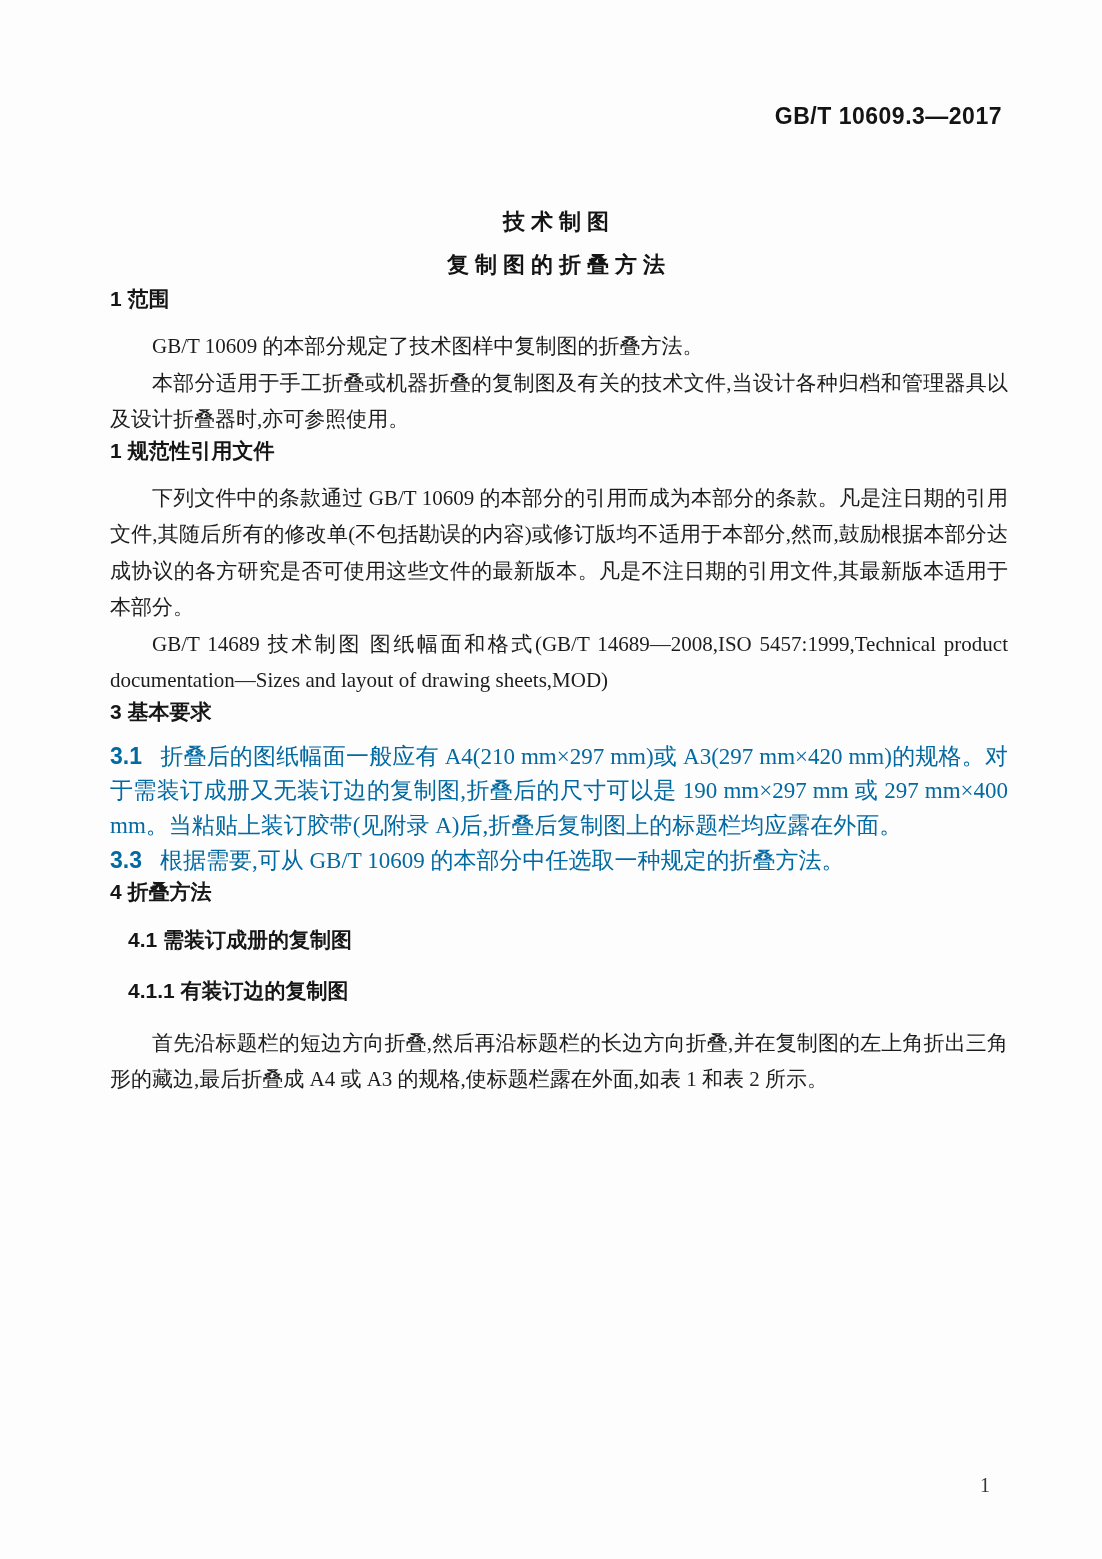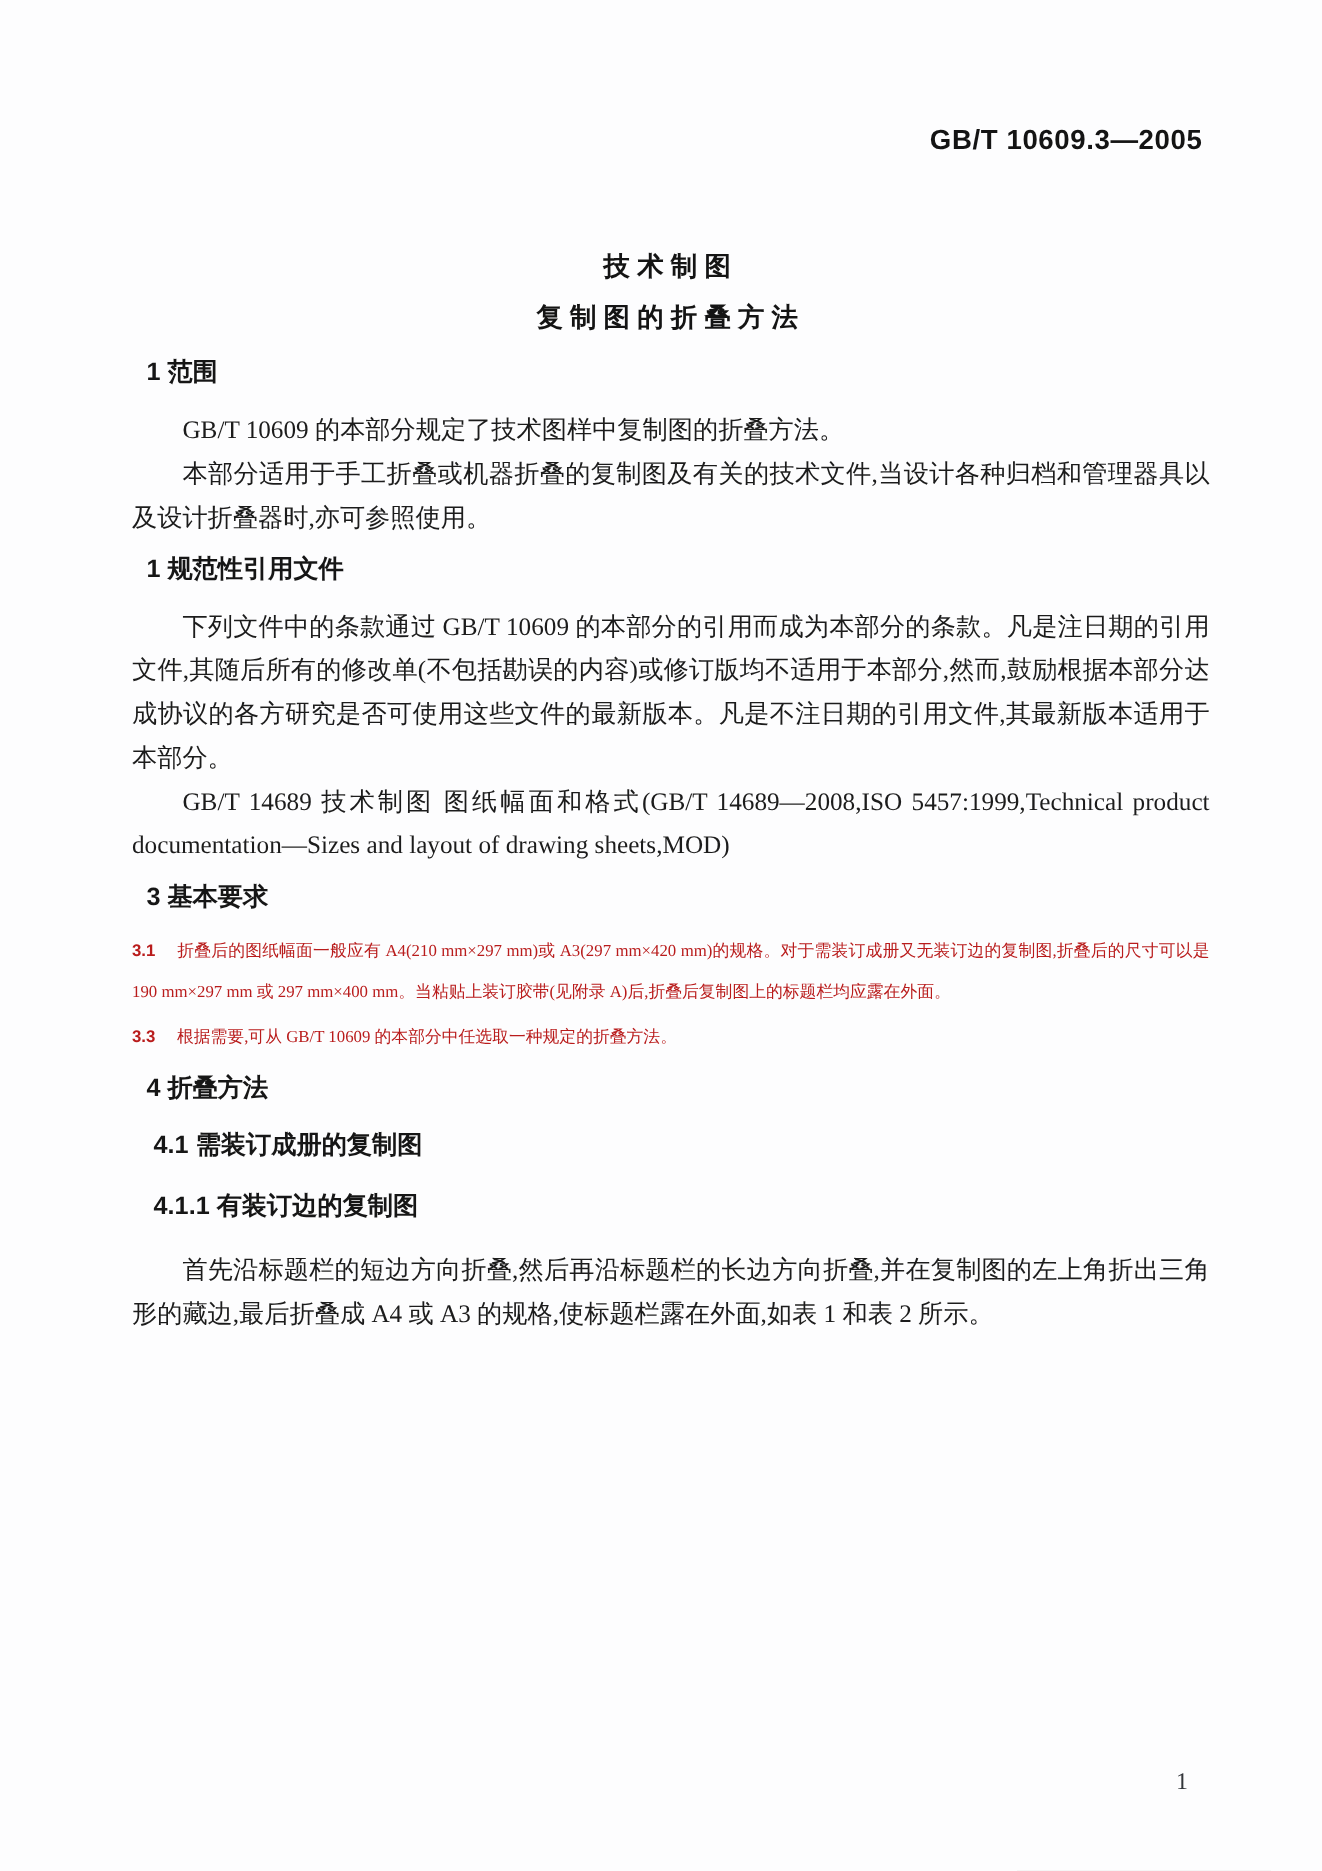--- a/index.html
+++ b/index.html
@@ -42,43 +42,43 @@
   .doc-title .title-line {
     display: block;
     line-height: 43px;
     letter-spacing: 6px;
   }
   h2.sec-heading {
     font-family: "Liberation Sans", "DejaVu Sans", sans-serif;
     font-weight: bold;
     font-size: 21px;
     color: #161616;
-    margin: 12px;
+    margin: 0;
     line-height: 26px;
   }
   .sec1-heading { margin-top: 56px; }
   .sec2-heading { margin-top: 30px; }
   .sec3-heading { margin-top: 30px; }
   .sec4-heading { margin-top: 26px; }
   p.body-par {
     margin: 0;
     font-size: 21px;
     line-height: 36.5px;
     text-align: justify;
     text-indent: 2em;
     color: #1c1c1c;
   }
   p.first-par { margin-top: 16px; }
   p.clause {
     margin: 0;
-    font-size: 14px;
+    font-size: 23px;
     line-height: 34.5px;
     text-align: justify;
     text-indent: 0;
-    color: #b91c1c;
+    color: #0369a1;
   }
   p.clause.first-clause { margin-top: 14px; }
   .clause-label {
     font-family: "Liberation Sans", "DejaVu Sans", sans-serif;
     font-weight: bold;
     margin-right: 18px;
     white-space: nowrap;
   }
   h3.sub-heading {
     font-family: "Liberation Sans", "DejaVu Sans", sans-serif;
@@ -97,21 +97,21 @@
     font-size: 20px;
     color: #33363b;
   }
 </style>
 </head>
 <body>
 
 <div class="page">
   <div class="content">
 
-    <div class="doc-header">GB/T 10609.3—2005</div>
+    <div class="doc-header">GB/T 10609.3—2017</div>
 
     <h1 class="doc-title">
       <span class="title-line">技术制图</span>
       <span class="title-line">复制图的折叠方法</span>
     </h1>
 
     <section>
       <h2 class="sec-heading sec1-heading">1  范围</h2>
       <p class="body-par first-par">GB/T 10609 的本部分规定了技术图样中复制图的折叠方法。</p>
       <p class="body-par">本部分适用于手工折叠或机器折叠的复制图及有关的技术文件,当设计各种归档和管理器具以及设计折叠器时,亦可参照使用。</p>

